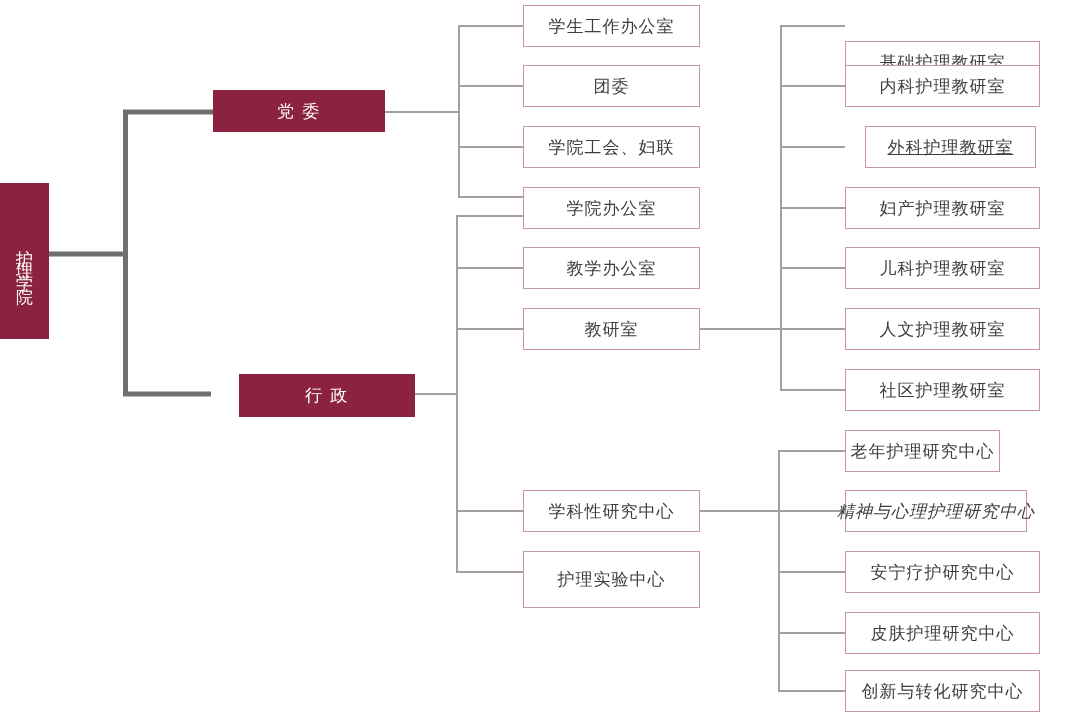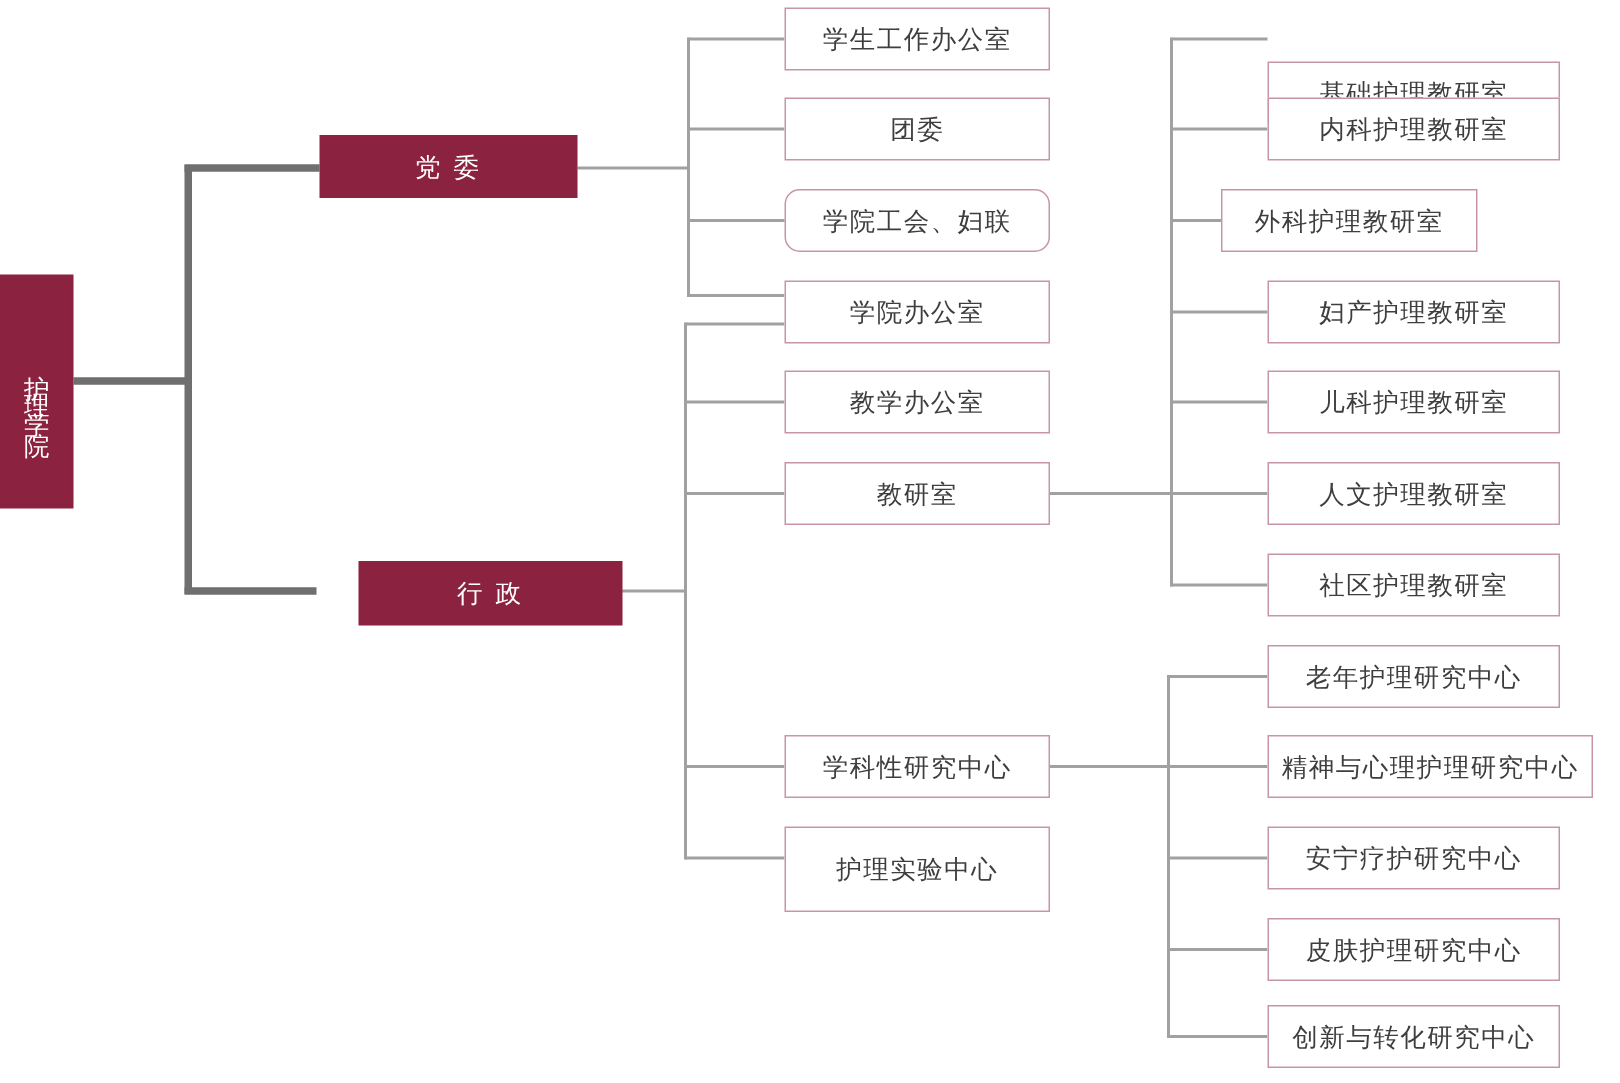--- a/index.html
+++ b/index.html
@@ -36,20 +36,21 @@
     color: var(--box-text);
     font-size: 17px;
     letter-spacing: 1px;
     white-space: nowrap;
   }
   .node.maroon {
     background: var(--node-fill);
     border: none;
     color: var(--node-text);
     letter-spacing: 2px;
+    font-family: Liberation Serif, serif;
   }
   .node.root-node {
     letter-spacing: 0;
   }
   .root-label {
     writing-mode: vertical-lr;
     text-orientation: upright;
     letter-spacing: 0.75em;
     font-size: 17px;
     line-height: 1;
@@ -106,34 +107,34 @@
 
   <div class="node maroon root-node" style="left:0;top:183px;width:49px;height:156px;">
     <span class="root-label">护理学院</span>
   </div>
 
   <div class="node maroon" style="left:213px;top:90px;width:172px;height:42px;">党 委</div>
   <div class="node maroon" style="left:211px;top:374px;width:176px;height:43px;margin-left:28px;">行 政</div>
 
   <div class="node" style="left:523px;top:5px;width:177px;height:42px;">学生工作办公室</div>
   <div class="node" style="left:523px;top:65px;width:177px;height:42px;">团委</div>
-  <div class="node" style="left:523px;top:126px;width:177px;height:42px;border-radius:10px;">学院工会、妇联</div>
+  <div class="node" style="left:523px;top:126px;width:177px;height:42px;">学院工会、妇联</div>
   <div class="node" style="left:523px;top:247px;width:177px;height:42px;">教学办公室</div>
   <div class="node" style="left:523px;top:187px;width:177px;height:42px;">学院办公室</div>
   <div class="node" style="left:523px;top:308px;width:177px;height:42px;">教研室</div>
   <div class="node" style="left:523px;top:490px;width:177px;height:42px;">学科性研究中心</div>
   <div class="node" style="left:523px;top:551px;width:177px;height:57px;">护理实验中心</div>
 
   <div class="node" style="left:845px;top:5px;width:195px;height:42px;margin-top:36px;">基础护理教研室</div>
   <div class="node" style="left:845px;top:65px;width:195px;height:42px;">内科护理教研室</div>
-  <div class="node" style="left:814px;top:126px;width:171px;height:42px;">外科护理教研室</div>
+  <div class="node" style="left:865px;top:126px;width:171px;height:42px;text-decoration:underline;">外科护理教研室</div>
   <div class="node" style="left:845px;top:187px;width:195px;height:42px;">妇产护理教研室</div>
   <div class="node" style="left:845px;top:247px;width:195px;height:42px;">儿科护理教研室</div>
   <div class="node" style="left:845px;top:308px;width:195px;height:42px;">人文护理教研室</div>
   <div class="node" style="left:845px;top:369px;width:195px;height:42px;">社区护理教研室</div>
 
-  <div class="node" style="left:845px;top:430px;width:195px;height:42px;">老年护理研究中心</div>
-  <div class="node" style="left:845px;top:490px;width:217px;height:42px;">精神与心理护理研究中心</div>
+  <div class="node" style="left:845px;top:430px;width:155px;height:42px;">老年护理研究中心</div>
+  <div class="node" style="left:845px;top:490px;width:182px;height:42px;font-style:italic;">精神与心理护理研究中心</div>
   <div class="node" style="left:845px;top:551px;width:195px;height:42px;">安宁疗护研究中心</div>
   <div class="node" style="left:845px;top:612px;width:195px;height:42px;">皮肤护理研究中心</div>
   <div class="node" style="left:845px;top:670px;width:195px;height:42px;">创新与转化研究中心</div>
 
 </div>
 
 </body></html>

